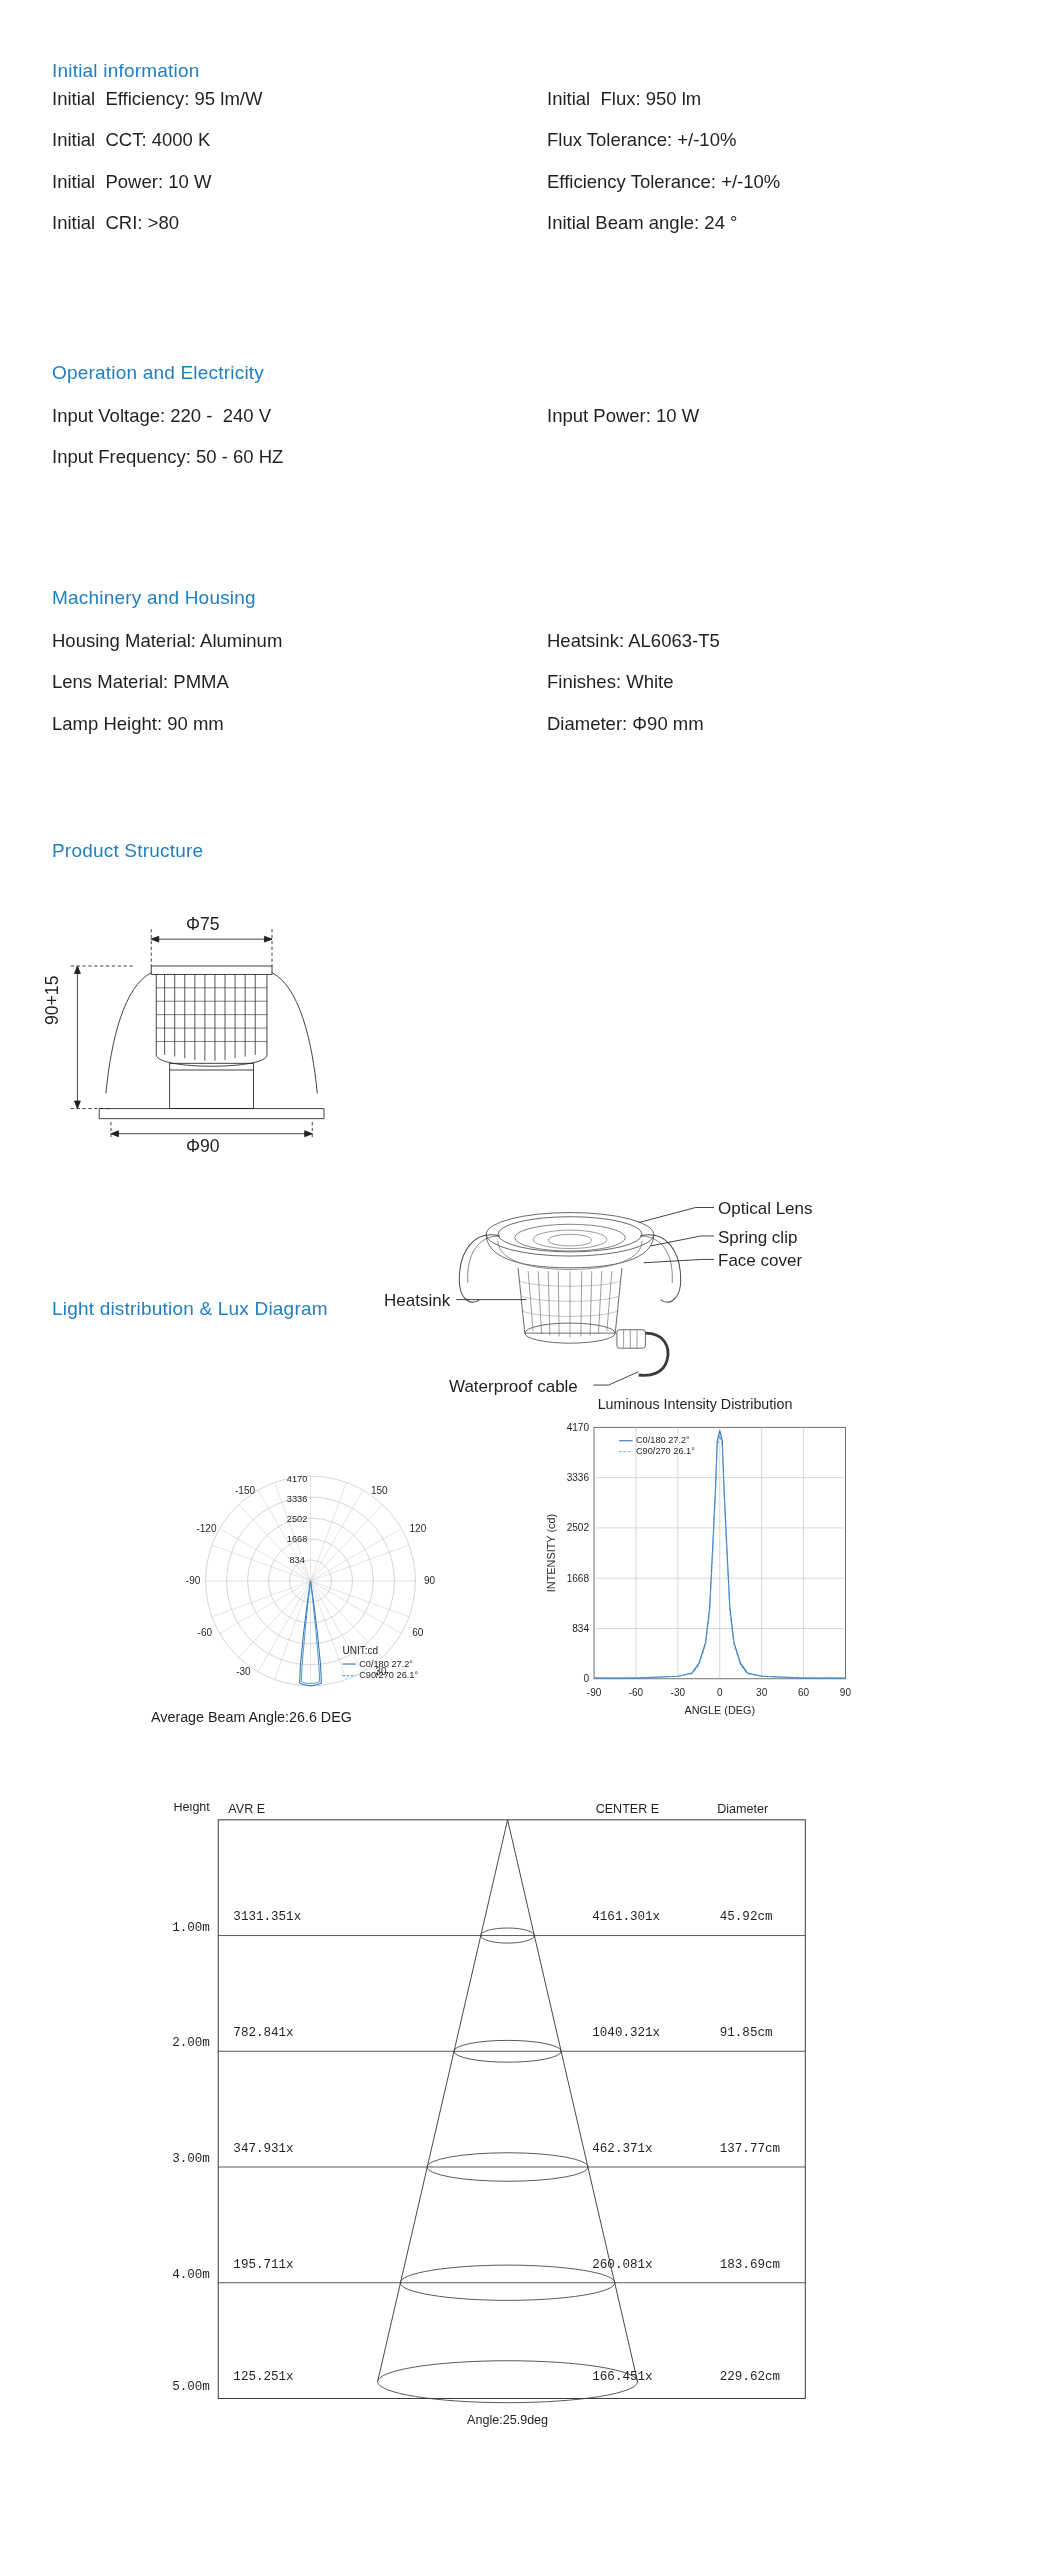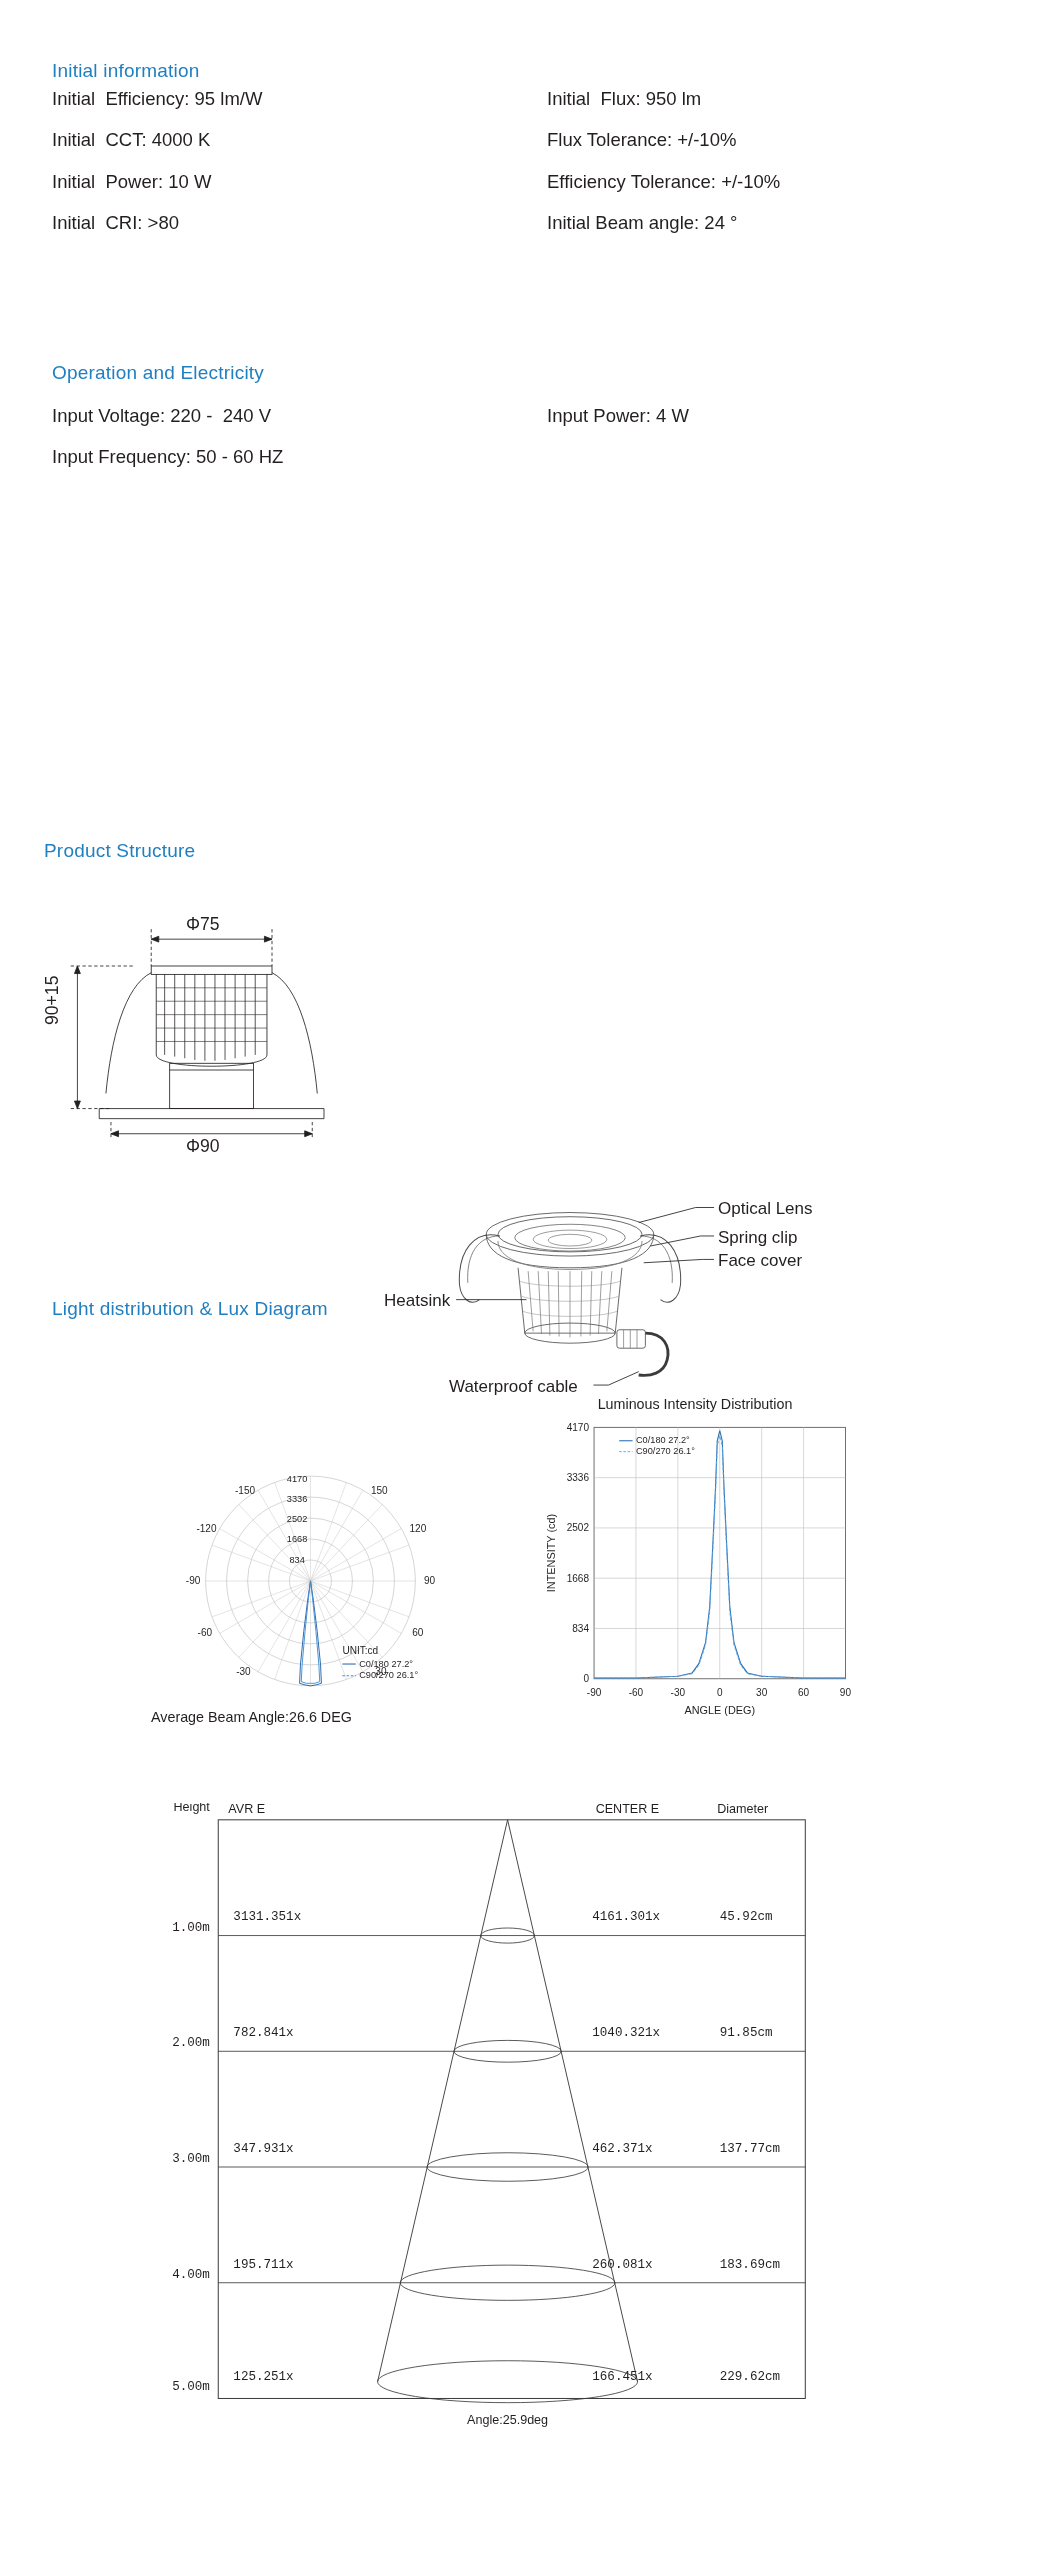--- a/index.html
+++ b/index.html
@@ -87,28 +87,39 @@
       <div class="spec-item">Efficiency Tolerance: +/-10%</div>
       <div class="spec-item">Initial  CRI: &gt;80</div>
       <div class="spec-item">Initial Beam angle: 24 °</div>
     </div>
   </div>
 
   <div class="blk" style="left:52px; top:362px; width:939px;">
     <h2 class="section-title">Operation and Electricity</h2>
     <div class="spec-grid" style="margin-top:21px;">
       <div class="spec-item">Input Voltage: 220 -  240 V</div>
-      <div class="spec-item">Input Power: 4 W</div>
+      <div class="spec-item">Input Power: 10 W</div>
       <div class="spec-item">Input Frequency: 50 - 60 HZ</div>
       <div class="spec-item"></div>
     </div>
   </div>
 
-
-  <div class="blk" style="left:44px; top:840px; width:939px;">
+  <div class="blk" style="left:52px; top:587px; width:939px;">
+    <h2 class="section-title">Machinery and Housing</h2>
+    <div class="spec-grid" style="margin-top:21px;">
+      <div class="spec-item">Housing Material: Aluminum</div>
+      <div class="spec-item">Heatsink: AL6063-T5</div>
+      <div class="spec-item">Lens Material: PMMA</div>
+      <div class="spec-item">Finishes: White</div>
+      <div class="spec-item">Lamp Height: 90 mm</div>
+      <div class="spec-item">Diameter: Φ90 mm</div>
+    </div>
+  </div>
+
+  <div class="blk" style="left:52px; top:840px; width:939px;">
     <h2 class="section-title">Product Structure</h2>
   </div>
 
   <div class="blk drawing-wrap" style="left:52px; top:914px; width:336px; height:260px;">
     <svg width="336" height="260" viewBox="0 0 400 310">
       <g stroke="#231f20" fill="none" stroke-width="1">
 
         <line x1="118" y1="18" x2="118" y2="62" stroke-dasharray="4 3"></line>
         <line x1="262" y1="18" x2="262" y2="62" stroke-dasharray="4 3"></line>
         <line x1="118" y1="30" x2="262" y2="30"></line>

